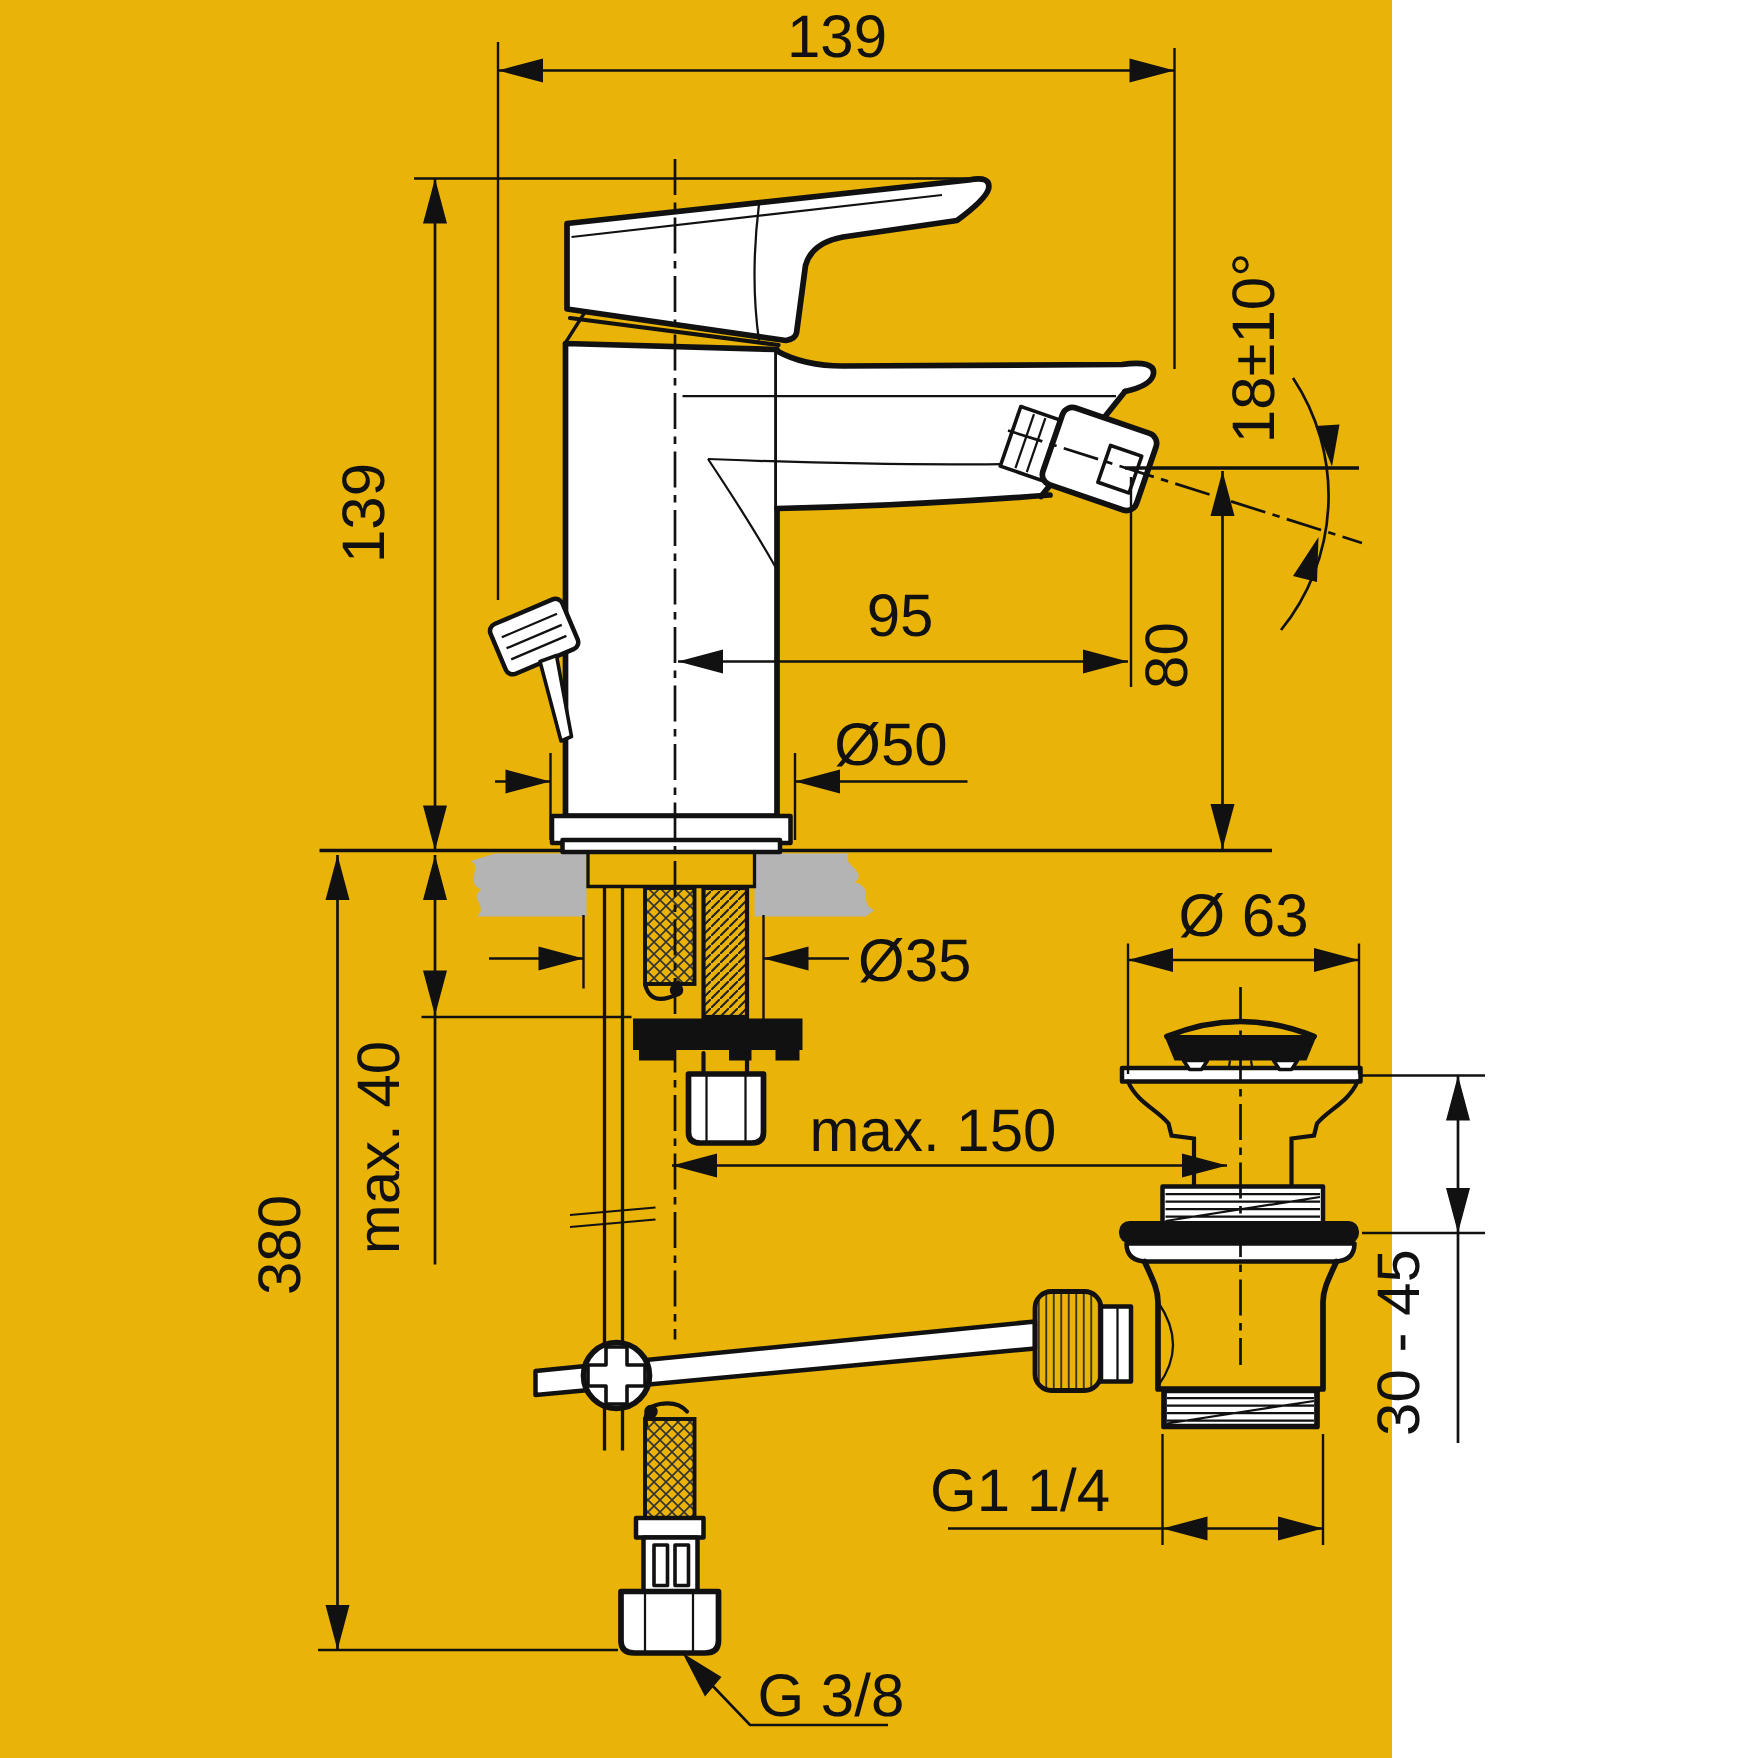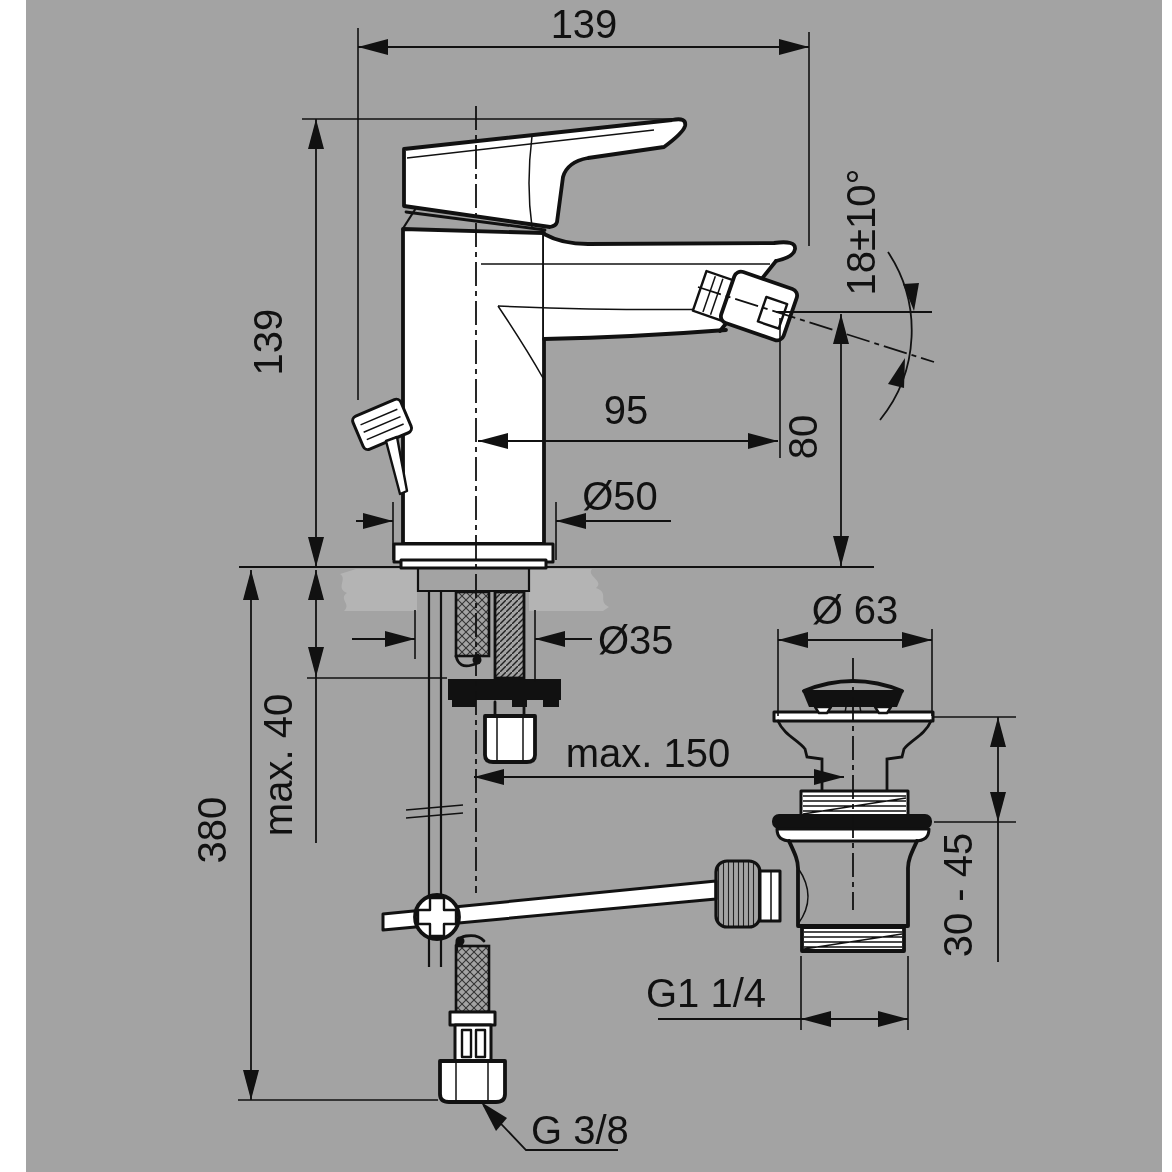--- a/index.html
+++ b/index.html
@@ -1,16 +1,16 @@
 <!DOCTYPE html>
 <html><head>
 <meta charset="utf-8">
 <style>
   html,body{margin:0;padding:0;background:#fff;}
-  .page{width:1136px;height:1172px;position:relative;background:#a3a3a3;font-family:"Liberation Sans",sans-serif;margin-left:26px;}
+  .page{width:928px;height:1172px;position:relative;background:#eab308;font-family:"Liberation Sans",sans-serif;}
   svg{display:block;}
   .o4{fill:#fff;stroke:#111;stroke-width:3.8;stroke-linejoin:round;}
   .o3{fill:#fff;stroke:#111;stroke-width:3;stroke-linejoin:round;}
   .o2{fill:#fff;stroke:#111;stroke-width:2.4;stroke-linejoin:round;}
   .s4{fill:none;stroke:#111;stroke-width:3.8;stroke-linecap:round;stroke-linejoin:round;}
   .s3{fill:none;stroke:#111;stroke-width:2.8;stroke-linecap:round;}
   .s2{fill:none;stroke:#111;stroke-width:2.2;}
   .t1{fill:none;stroke:#111;stroke-width:1.5;}
   .dim{fill:none;stroke:#111;stroke-width:1.8;}
   .ext{fill:none;stroke:#111;stroke-width:1.6;}

